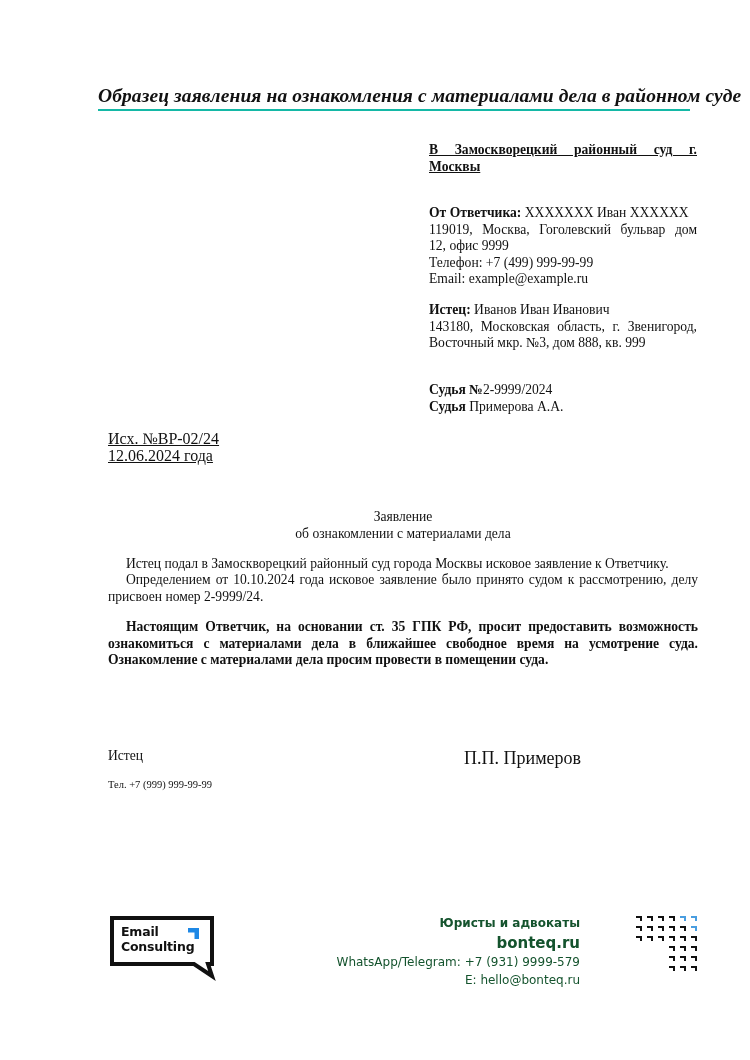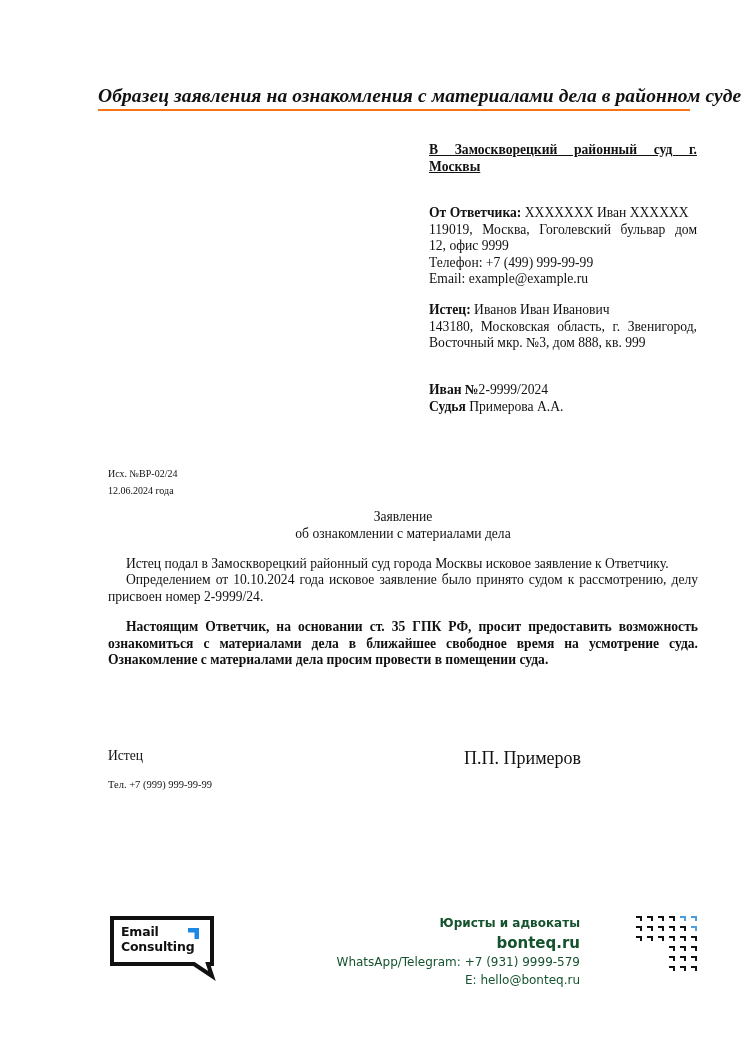--- a/index.html
+++ b/index.html
@@ -12,21 +12,21 @@
     body {
       position: relative;
       font-family: "Liberation Serif", serif;
       color: #111111;
     }
     .page-title-wrap {
       position: absolute;
       left: 98px;
       top: 84px;
       width: 592px;
-      border-bottom: 2px solid #f97316;
+      border-bottom: 2px solid #14b8a6;
       padding-bottom: 1px;
     }
     .page-title {
       font-family: "Liberation Serif", serif;
       font-style: italic;
       font-weight: bold;
       font-size: 19.5px;
       text-align: center;
       white-space: nowrap;
       letter-spacing: 0.1px;
@@ -43,23 +43,24 @@
     .justify { text-align: justify; text-align-last: justify; }
     .bold { font-weight: bold; text-decoration: underline; }
     .court { top: 142px; }
     .respondent { top: 205px; }
     .plaintiff { top: 302px; }
     .case { top: 382px; }
 
     .outgoing {
       position: absolute;
       left: 108px;
-      top: 466px;
-      font-size: 10px;
-      line-height: 16.5px;
+      top: 431px;
+      font-size: 16px;
+      line-height: 16.5px;
+      text-decoration: underline;
     }
     .doc-heading {
       position: absolute;
       left: 108px;
       width: 590px;
       top: 509px;
       text-align: center;
       font-weight: normal;
       font-size: 13.6px;
       line-height: 16.5px;
@@ -182,21 +183,21 @@
   <span class="line">Email: example@example.ru</span>
 </div>
 
 <div class="addressee plaintiff">
   <span class="line"><b>Истец:</b><span> Иванов Иван Иванович</span></span>
   <span class="line justify">143180, Московская область, г. Звенигород,</span>
   <span class="line">Восточный мкр. №3, дом 888, кв. 999</span>
 </div>
 
 <div class="addressee case">
-  <span class="line"><b>Иван №</b><span>2-9999/2024</span></span>
+  <span class="line"><b>Судья №</b><span>2-9999/2024</span></span>
   <span class="line"><b>Судья</b><span> Примерова А.А.</span></span>
 </div>
 
 <div class="outgoing">
   <div>Исх. №ВР-02/24</div>
   <div>12.06.2024 года</div>
 </div>
 
 <div class="doc-heading">
   <div>Заявление</div>

